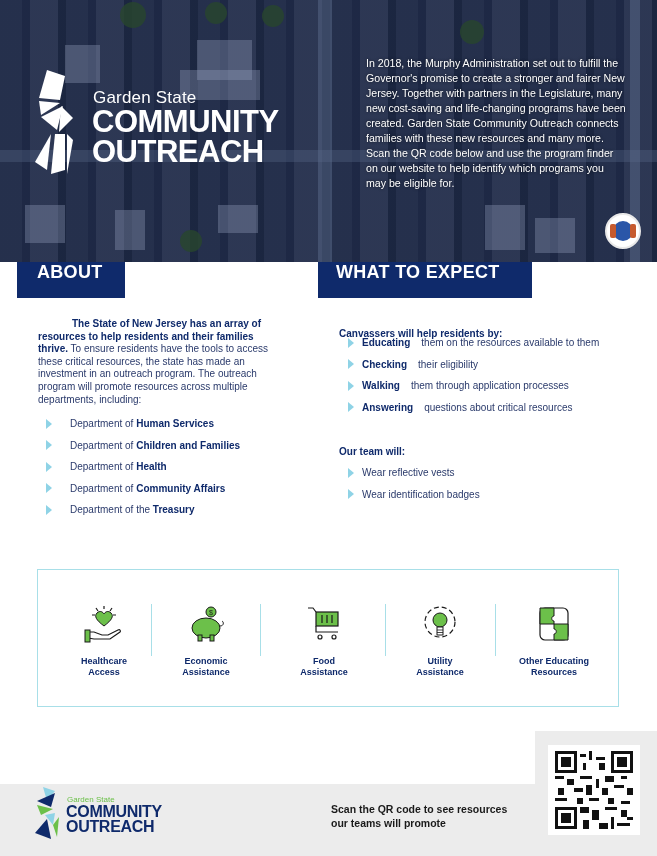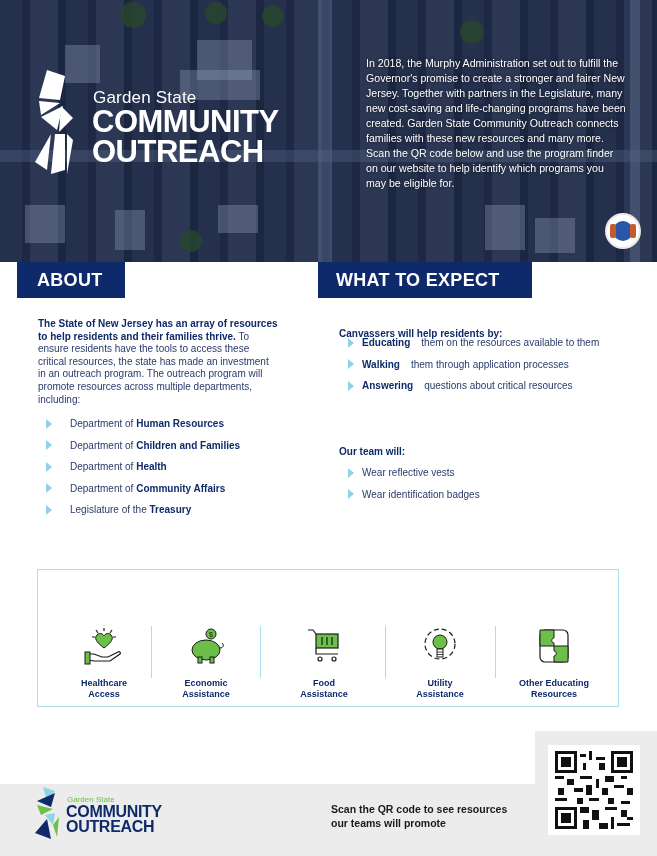--- a/index.html
+++ b/index.html
@@ -21,43 +21,43 @@
   .logo-big .gs { position: absolute; left: 58px; top: 18px; color: #fff; font-size: 17px; letter-spacing: .2px; }
   .logo-big .cm { position: absolute; left: 57px; top: 36px; color: #fff; font-size: 31px; font-weight: bold; letter-spacing: -0.5px; line-height: 1; }
   .logo-big .ou { position: absolute; left: 57px; top: 66px; color: #fff; font-size: 31px; font-weight: bold; letter-spacing: -0.5px; line-height: 1; }
 
   .intro { position: absolute; left: 366px; top: 56px; width: 260px; color: #fff; font-size: 10.6px; line-height: 15px; text-shadow: 0 0 3px rgba(0,0,0,.6); }
   .seal { position: absolute; left: 605px; top: 213px; width: 36px; height: 36px; border-radius: 50%; background: #fff; border: 2px solid #e9e9e9; }
   .seal .inner { position: absolute; left: 6px; top: 6px; width: 20px; height: 20px; border-radius: 50%; background: #2a56a8; }
   .seal .l { position: absolute; left: 3px; top: 9px; width: 6px; height: 14px; background: #c65a2e; border-radius: 2px; }
   .seal .r { position: absolute; right: 3px; top: 9px; width: 6px; height: 14px; background: #c65a2e; border-radius: 2px; }
 
-  .sec-head { position: absolute; background: #0f2a6b; color: #fff; font-weight: bold; font-size: 18px; letter-spacing: .3px; display: flex; align-items: center; }
+  .sec-head { position: absolute; background: #0f2a6b; color: #fff; font-weight: bold; font-size: 18px; letter-spacing: .3px; display: flex; align-items: flex-start; }
   .about-head { left: 17px; top: 262px; width: 108px; height: 36px; padding-left: 20px; }
   .expect-head { left: 318px; top: 262px; width: 214px; height: 36px; padding-left: 18px; }
 
   .about-text { position: absolute; left: 38px; top: 318px; width: 240px; font-size: 10px; line-height: 12.6px; color: #2a3a6b; }
-  .about-text b { color: #0f2a6b; }
+  .about-text b { color: #0f2a6b; margin-left: 34px; }
 
   .bullets { position: absolute; list-style: none; }
   .bullets li { display: flex; align-items: center; font-size: 10px; color: #2a3a6b; height: 21.5px; }
   .bullets li .tri { width: 0; height: 0; border-top: 5px solid transparent; border-bottom: 5px solid transparent; border-left: 6px solid #8fd3e6; margin-right: 14px; flex: none; }
   .bullets li b { color: #0f2a6b; margin-right: 11px; }
   .dept-list { left: 46px; top: 413px; }
   .dept-list li .tri { margin-right: 18px; }
 
   .expect-sub { position: absolute; font-size: 10px; font-weight: bold; color: #0f2a6b; }
   .canv-list { left: 348px; top: 332px; }
   .canv-list li .tri { margin-right: 8px; }
   .team-list { left: 348px; top: 462px; }
   .team-list li .tri { margin-right: 8px; }
 
   .res-box { position: absolute; left: 37px; top: 569px; width: 582px; height: 138px; border: 1.5px solid #a8dfe8; }
   .res-title { position: absolute; left: 16px; top: 18px; font-size: 14px; font-weight: bold; color: #0f2a6b; }
-  .res-items { position: absolute; left: 0; top: 56px; width: 100%; height: 70px; }
+  .res-items { position: absolute; left: 0; top: 34px; width: 100%; height: 70px; }
   .res-item { position: absolute; top: 0; width: 100px; text-align: center; }
   .res-item .icon { width: 44px; height: 40px; margin: 0 auto; }
   .res-item .lbl { font-size: 9px; font-weight: bold; color: #0f2a6b; line-height: 10.5px; margin-top: 8px; }
   .divider { position: absolute; top: 0; width: 1px; height: 52px; background: #a8dfe8; }
 
   .footer { position: absolute; left: 0; top: 784px; width: 657px; height: 72px; background: #ececec; }
   .qr-bg { position: absolute; left: 535px; top: 731px; width: 122px; height: 125px; background: #ececec; }
   .qr { position: absolute; left: 548px; top: 745px; width: 92px; height: 90px; background: #fff; padding: 6px; }
   .qr svg { width: 80px; height: 78px; }
   .logo-small { position: absolute; left: 33px; top: 787px; width: 150px; height: 60px; }
@@ -110,36 +110,41 @@
     <div class="r"></div>
   </div>
 </div>
 
 <div class="sec-head about-head">
   <span>ABOUT</span>
 </div>
 <p class="about-text"><b>The State of New Jersey has an array of resources to help residents and their families thrive.</b><span> To ensure residents have the tools to access these critical resources, the state has made an investment in an outreach program. The outreach program will promote resources across multiple departments, including:</span></p>
 
 <ul class="bullets dept-list">
-  <li><span class="tri"></span><span>Department of</span>&nbsp;<b>Human Resources</b></li>
+  <li><span class="tri"></span><span>Department of</span>&nbsp;<b>Human Services</b></li>
   <li><span class="tri"></span><span>Department of</span>&nbsp;<b>Children and Families</b></li>
   <li><span class="tri"></span><span>Department of</span>&nbsp;<b>Health</b></li>
   <li><span class="tri"></span><span>Department of</span>&nbsp;<b>Community Affairs</b></li>
-  <li><span class="tri"></span><span>Legislature of the</span>&nbsp;<b>Treasury</b></li>
+  <li><span class="tri"></span><span>Department of the</span>&nbsp;<b>Treasury</b></li>
 </ul>
 
 <div class="sec-head expect-head">
   <span>WHAT TO EXPECT</span>
 </div>
 <div class="expect-sub" style="left:339px;top:328px;">Canvassers will help residents by:</div>
 <ul class="bullets canv-list">
   <li>
       <span class="tri"></span>
       <b>Educating</b>
       <span>them on the resources available to them</span>
+    </li>
+  <li>
+      <span class="tri"></span>
+      <b>Checking</b>
+      <span>their eligibility</span>
     </li>
   <li>
       <span class="tri"></span>
       <b>Walking</b>
       <span>them through application processes</span>
     </li>
   <li>
       <span class="tri"></span>
       <b>Answering</b>
       <span>questions about critical resources</span>

